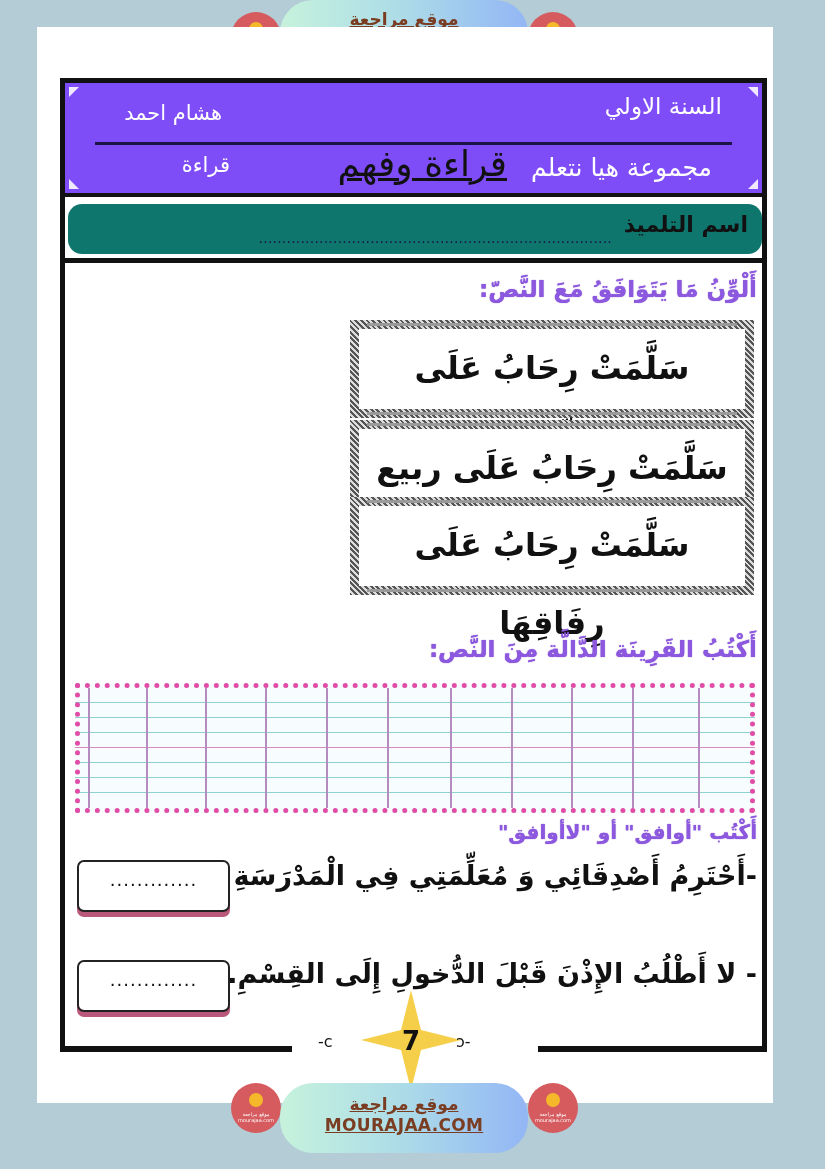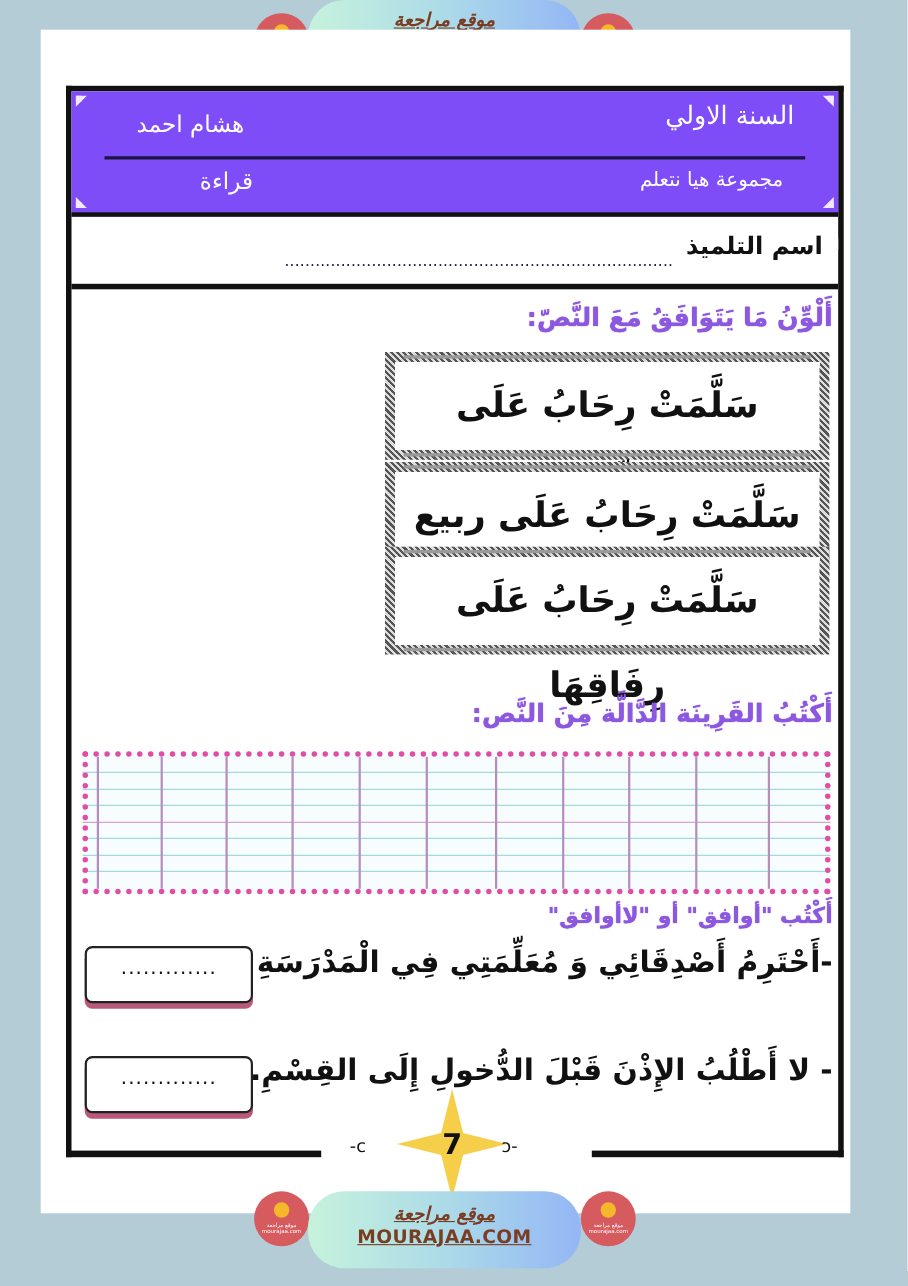--- a/index.html
+++ b/index.html
@@ -15,21 +15,21 @@
   }
   
   .banner {
     position: absolute; left: 280px; width: 248px; height: 66px;
     border-radius: 33px;
     background: linear-gradient(90deg, #c6f2dc 0%, #acdbe8 50%, #93b6f5 100%);
     text-align: center; color: #7a3d22; font-weight: bold;
   }
   .banner.top { top: 0; }
   .banner.bottom { top: 1083px; height: 70px; }
-  .banner .ar { display: block; font-size: 17px; line-height: 20px; padding-top: 9px; text-decoration: underline; font-style: italic; }
+  .banner .ar { display: block; font-size: 17px; line-height: 20px; padding-top: 9px; text-decoration: underline; }
   .banner.bottom .ar { padding-top: 11px; }
   .banner .en { display: block; font-size: 17px; line-height: 22px; text-decoration: underline; letter-spacing: 0.3px; }
   .badge {
     position: absolute; width: 50px; height: 50px; border-radius: 50%;
     background: #d55b5f; text-align: center;
   }
   .badge .coin {
     position: absolute; left: 18px; top: 10px; width: 14px; height: 14px; border-radius: 50%;
     background: #f5b82a;
   }
@@ -45,28 +45,28 @@
 
   .header {
     position: absolute; left: 65px; top: 83px; width: 697px; height: 114px;
     background: #7f4df7; color: #fff; direction: rtl; border-bottom: 4px solid #111;
   }
   .header .cell { position: absolute; font-weight: normal; white-space: nowrap; }
   .h-year { right: 40px; top: 10px; font-size: 23px; }
   .h-exam { right: 230px; top: 10px; font-size: 23px; }
   .h-author { right: 540px; top: 18px; font-size: 21px; }
   .h-rule { position: absolute; left: 30px; right: 30px; top: 59px; height: 3px; background: #1b1447; }
-  .h-group { right: 50px; top: 70px; font-size: 18px; }
+  .h-group { right: 50px; top: 70px; font-size: 25px; }
   .h-subject { right: 255px; top: 60px; font-size: 36px; color: #111; text-decoration: underline; text-decoration-thickness: 3px; }
   .h-tasnim { right: 532px; top: 70px; font-size: 21px; }
   .h-tri { position: absolute; width: 0; height: 0; border: 5px solid transparent; }
 
   .name-strip {
-    position: absolute; left: 68px; top: 204px; width: 694px; height: 36px;
-    background: #ffffff; border-radius: 14px; direction: rtl;
+    position: absolute; left: 68px; top: 204px; width: 694px; height: 50px;
+    background: #0f766e; border-radius: 14px; direction: rtl;
   }
   .name-label { position: absolute; right: 14px; top: 8px; font-size: 22px; font-weight: bold; color: #111; }
   .name-dots { position: absolute; right: 150px; top: 26px; font-size: 14px; letter-spacing: 0.2px; color: #1b1447; }
   .name-sep { position: absolute; left: 65px; top: 258px; width: 697px; height: 5px; background: #111; }
 
   .q-title {
     position: absolute; right: 68px; direction: rtl; color: #8d58e0; font-weight: bold;
     text-shadow: 0 0 1px #6d38c0; white-space: nowrap;
   }
   .q1 { top: 276px; font-size: 23px; margin-left: 44px; }
@@ -156,20 +156,21 @@
 
 <div class="header">
   <span class="h-tri" style="left:4px; top:4px; border-left-color:#f0e8ff; border-top-color:#f0e8ff;"></span>
   <span class="h-tri" style="right:4px; top:4px; border-right-color:#f0e8ff; border-top-color:#f0e8ff;"></span>
   <span class="h-tri" style="left:4px; bottom:4px; border-left-color:#f0e8ff; border-bottom-color:#f0e8ff;"></span>
   <span class="h-tri" style="right:4px; bottom:4px; border-right-color:#f0e8ff; border-bottom-color:#f0e8ff;"></span>
   <span class="cell h-year">السنة الاولي</span>
   <span class="cell h-author">هشام احمد</span>
   <div class="h-rule"></div>
   <span class="cell h-group">مجموعة هيا نتعلم</span>
+  <span class="cell h-subject">قراءة وفهم</span>
   <span class="cell h-tasnim">قراءة</span>
 </div>
 
 <div class="name-strip">
   <span class="name-label">اسم التلميذ</span>
   <span class="name-dots">............................................................................</span>
 </div>
 <div class="name-sep"></div>
 
 <div class="q-title q1">أَلْوِّنُ مَا يَتَوَافَقُ مَعَ النَّصّ:</div>

